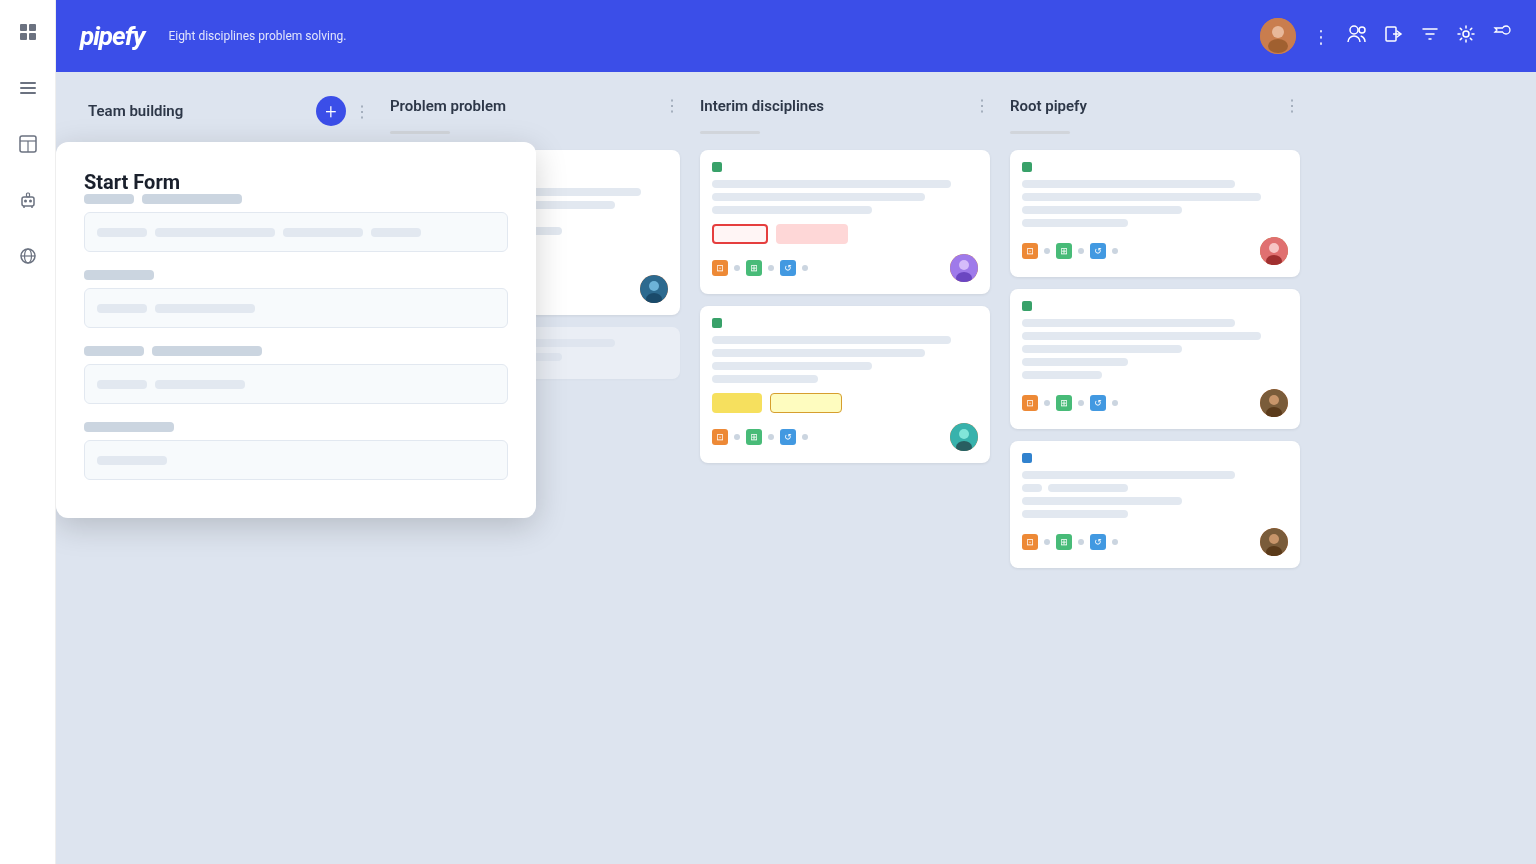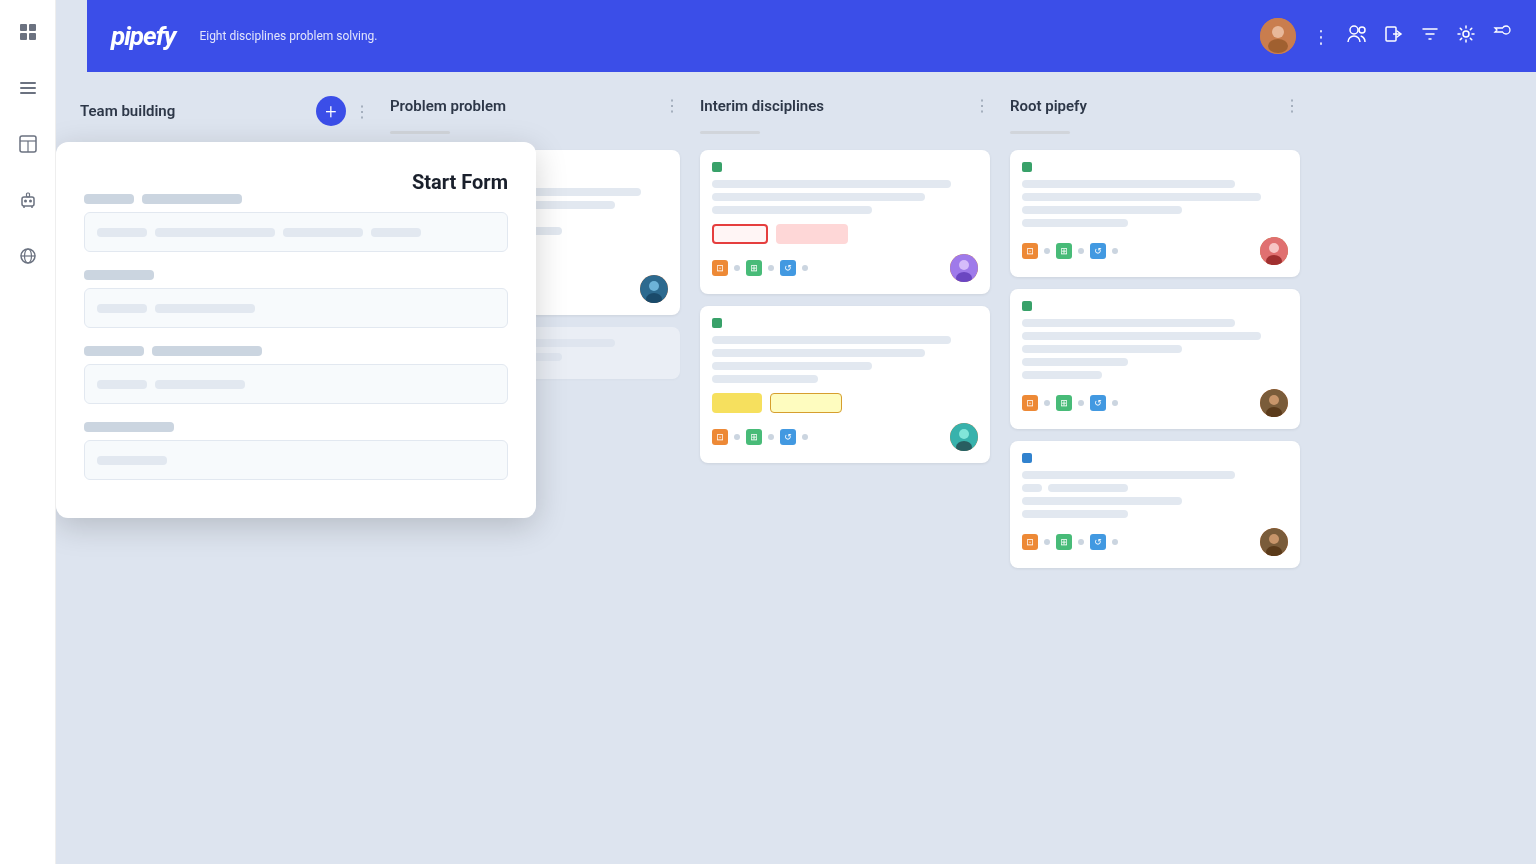--- a/index.html
+++ b/index.html
@@ -43,21 +43,20 @@
     }
 
     
     .header {
       background: #3B4EE8;
       height: 72px;
       display: flex;
       align-items: center;
       padding: 0 24px;
       justify-content: space-between;
-      margin-left: 31px;
     }
     .header-left {
       display: flex;
       align-items: center;
       gap: 24px;
     }
     .logo {
       font-size: 26px;
       font-weight: 700;
       color: #fff;
@@ -118,20 +117,21 @@
     }
     .column-title {
       font-size: 15px;
       font-weight: 600;
       color: #2d3748;
     }
     .column-title-left {
       display: flex;
       align-items: flex-start;
       gap: 8px;
+      margin-left: 8px;
     }
     .column-add-btn {
       width: 30px;
       height: 30px;
       background: #3B4EE8;
       border-radius: 50%;
       display: flex;
       align-items: center;
       justify-content: center;
       color: #fff;
@@ -245,21 +245,20 @@
       z-index: 100;
       overflow: hidden;
     }
     .start-form-body {
       padding: 28px 28px 20px 28px;
     }
     .start-form-title {
       font-size: 20px;
       font-weight: 700;
       color: #1a202c;
-      text-align: right;
     }
     .form-field-group {
       margin-bottom: 18px;
     }
     .form-field-label {
       display: flex;
       gap: 8px;
       margin-bottom: 8px;
     }
     .form-field-label-bar {

